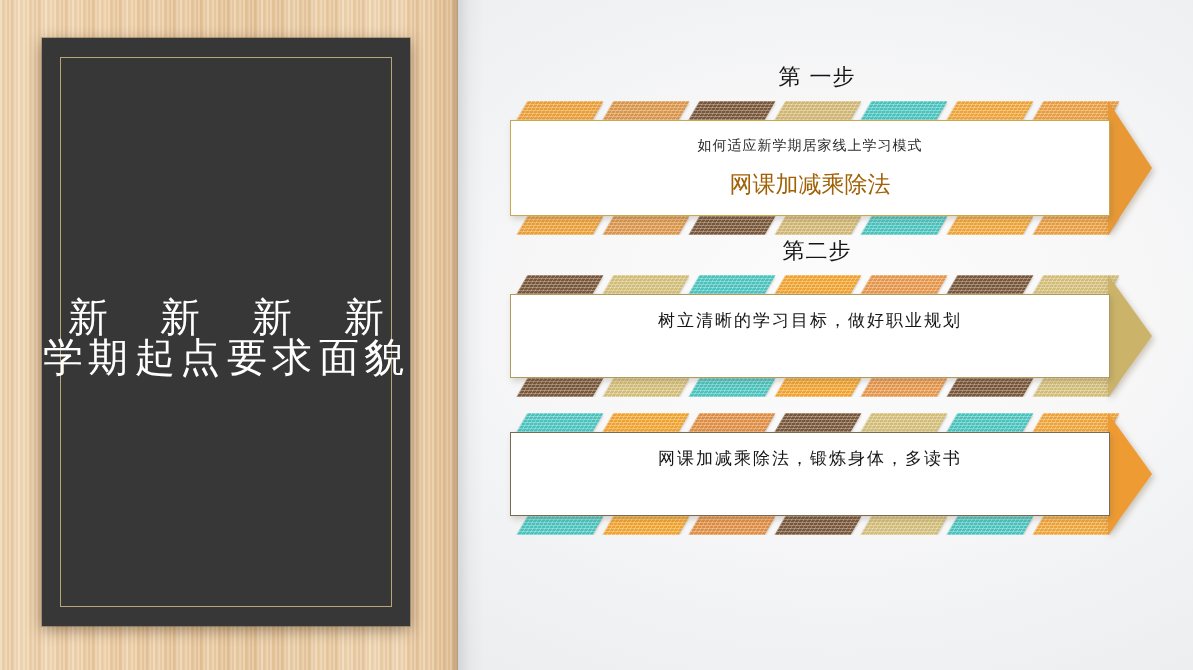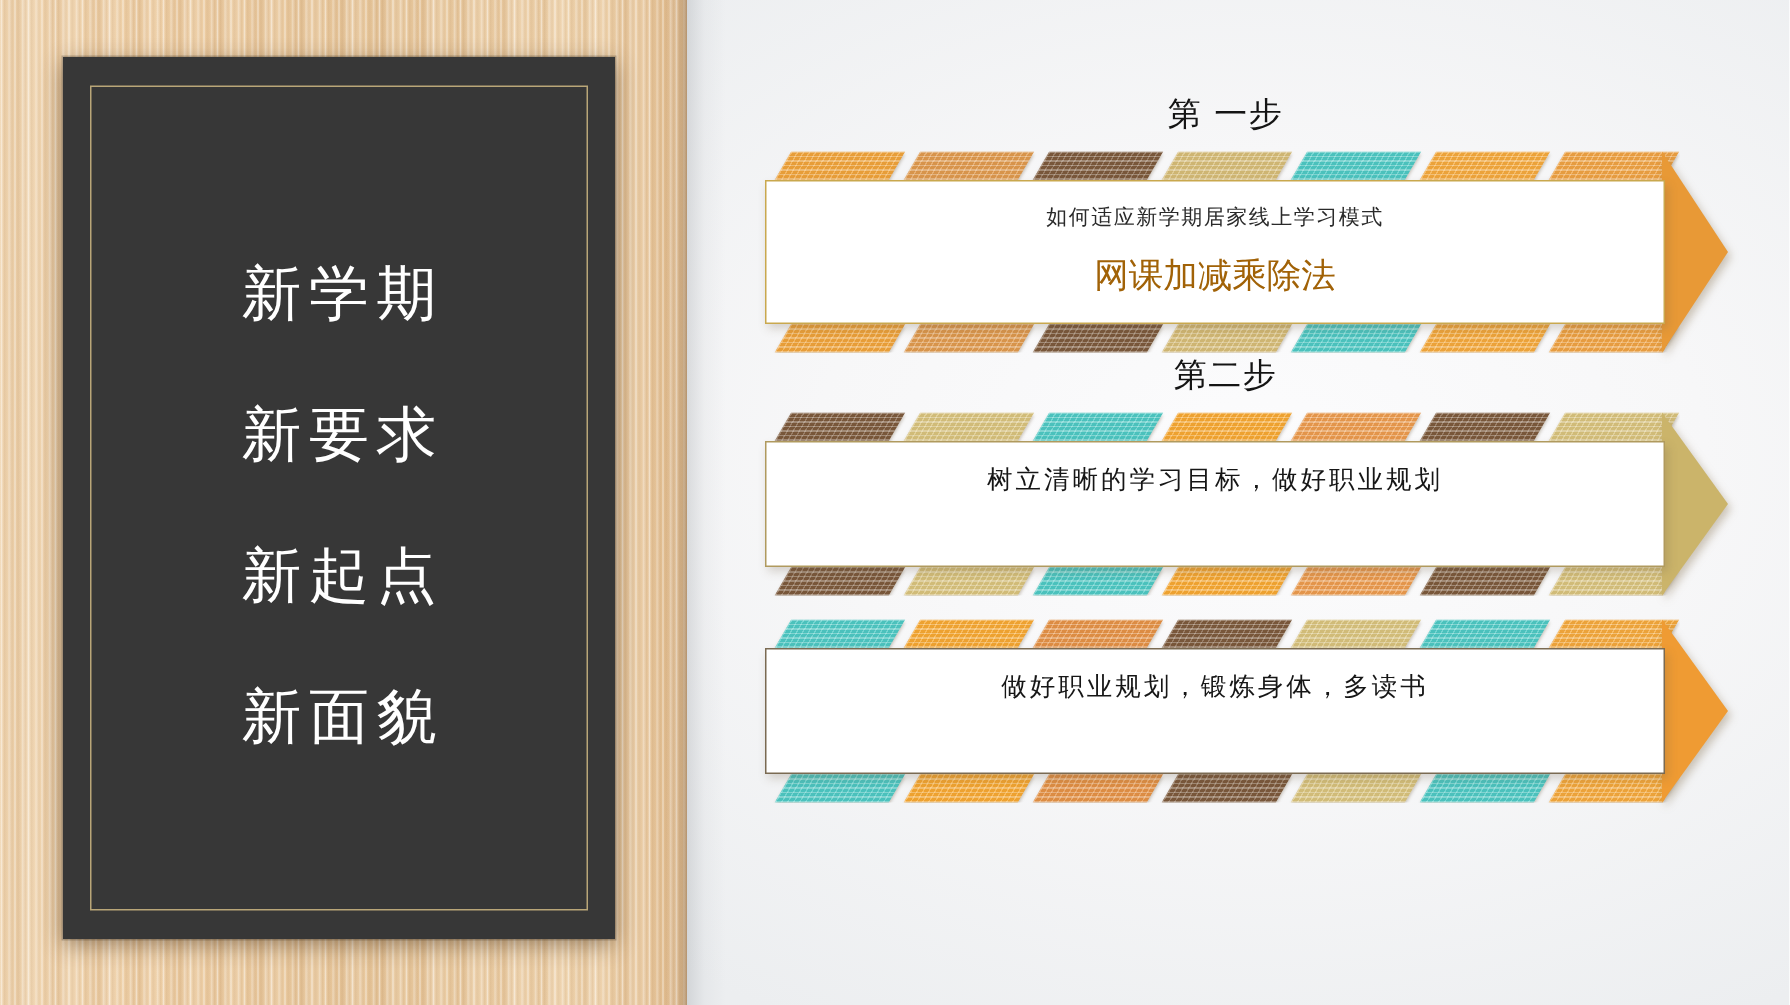--- a/index.html
+++ b/index.html
@@ -40,21 +40,21 @@
     position:absolute;left:42px;top:38px;width:368px;height:588px;
     background:#373737;
     box-shadow:0 4px 14px rgba(60,40,20,0.45), 0 0 0 1px rgba(40,30,20,0.25);
   }
   .board-inner-line{
     position:absolute;left:18px;top:19px;right:18px;bottom:19px;
     border:1px solid #b9a678;
   }
   .board-text{
     position:absolute;left:0;right:0;top:0;bottom:0;
-    display:flex;flex-direction:column;
+    display:flex;
     align-items:center;justify-content:center;
     padding-top:10px;box-sizing:border-box;
   }
   .board-line{
     color:#ffffff;
     font-family:"DejaVu Serif","Liberation Serif",serif;
     font-size:40px;
     letter-spacing:5px;
     line-height:1;
     margin:27px 0;
@@ -150,22 +150,22 @@
 </head>
 <body>
 
 <div id="slide">
 
   <div class="left-panel">
     <div class="board">
       <div class="board-inner-line"></div>
       <div class="board-text">
         <div class="board-line">新学期</div>
+        <div class="board-line">新起点</div>
         <div class="board-line">新要求</div>
-        <div class="board-line">新起点</div>
         <div class="board-line">新面貌</div>
       </div>
     </div>
     <div class="wood-edge-shadow"></div>
   </div>
 
   <div class="right-panel">
     <div class="right-left-shade"></div>
 
     <div class="section sec1">
@@ -235,21 +235,21 @@
             <div class="chev" style="background: rgb(78, 201, 196); left: 14px;"></div>
             <div class="chev" style="background: rgb(247, 168, 50); left: 100px;"></div>
             <div class="chev" style="background: rgb(229, 146, 70); left: 186px;"></div>
             <div class="chev" style="background: rgb(125, 90, 60); left: 272px;"></div>
             <div class="chev" style="background: rgb(217, 195, 125); left: 358px;"></div>
             <div class="chev" style="background: rgb(78, 201, 196); left: 444px;"></div>
             <div class="chev" style="background: rgb(245, 169, 60); left: 530px;"></div>
           </div>
         <div class="box" style="border: 1px solid rgb(122, 106, 82); height: 84px;">
           <div class="box-pad">
-            <div class="line-body">做好职业规划，锻炼身体，多读书</div>
+            <div class="line-body">网课加减乘除法，锻炼身体，多读书</div>
           </div>
         </div>
         <div class="stripes bottom">
             <div class="chev" style="background: rgb(78, 201, 196); left: 14px;"></div>
             <div class="chev" style="background: rgb(247, 168, 50); left: 100px;"></div>
             <div class="chev" style="background: rgb(229, 146, 70); left: 186px;"></div>
             <div class="chev" style="background: rgb(125, 90, 60); left: 272px;"></div>
             <div class="chev" style="background: rgb(217, 195, 125); left: 358px;"></div>
             <div class="chev" style="background: rgb(78, 201, 196); left: 444px;"></div>
             <div class="chev" style="background: rgb(245, 169, 60); left: 530px;"></div>

